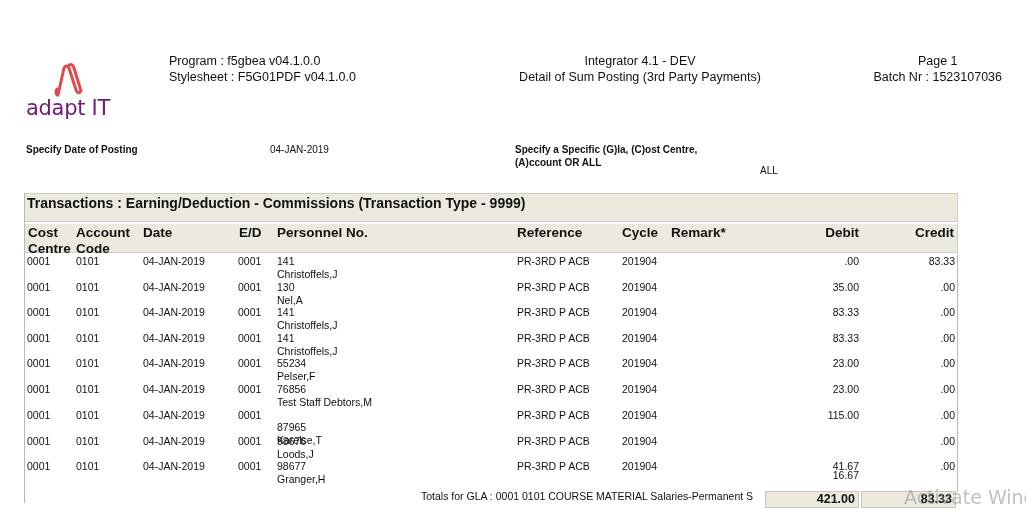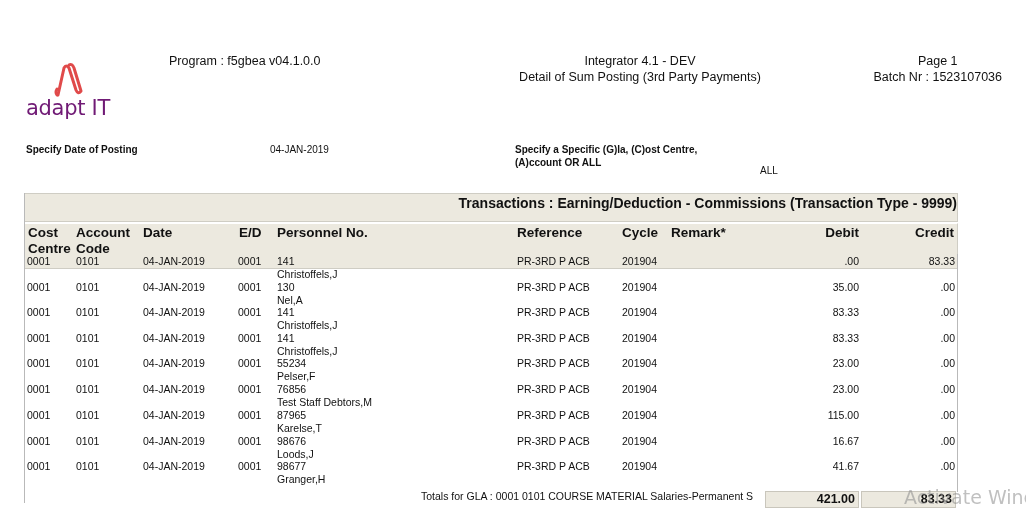--- a/index.html
+++ b/index.html
@@ -39,24 +39,23 @@
     .tbl {
       left: 24px; top: 193px; width: 933px; height: 310px;
       border-left: 1px solid #b9b9b9;
     }
     .tbl-title {
       position: absolute; left: 0; top: 0; width: 933px; height: 29px;
       background: #ece9df;
       border: 1px solid #cfcdc4; border-left: none;
       font-size: 14px; font-weight: bold; padding: 1px 0 0 2px;
       white-space: nowrap;
-      text-align: right;
     }
     .tbl-head {
-      position: absolute; left: 0; top: 30px; width: 933px; height: 46px;
+      position: absolute; left: 0; top: 30px; width: 933px; height: 30px;
       background: #ece9df;
       border: 1px solid #cfcdc4; border-left: none; border-top: 1px solid #ffffff;
       font-size: 13.5px; font-weight: bold; line-height: 15.5px;
     }
     .th { position: absolute; top: 1px; white-space: nowrap; }
     .th-right { text-align: right; }
     .tbl-body {
       position: absolute; left: 0; top: 61px; width: 933px;
       border-right: 1px solid #b9b9b9; height: 238px;
     }
@@ -85,20 +84,21 @@
 <div class="abs logo">
   <svg width="100" height="36" viewBox="0 0 100 36" style="position:absolute;left:0;top:0;">
     <path d="M34 33 L40 6 Q42 2 45 6 L52 28 Q54 33 57 29 L50 6 Q48 1 45 3" fill="none" stroke="#e04a4a" stroke-width="3" stroke-linecap="round" stroke-linejoin="round"></path>
     <path d="M33 33 Q31 30 33 27" fill="none" stroke="#e04a4a" stroke-width="3" stroke-linecap="round"></path>
   </svg>
   <div class="logo-text">adapt IT</div>
 </div>
 
 <div class="abs hdr hdr-left">
   <div>Program  :  f5gbea v04.1.0.0</div>
+  <div>Stylesheet :  F5G01PDF  v04.1.0.0</div>
 </div>
 <div class="abs hdr hdr-center">
   <div>Integrator 4.1 - DEV</div>
   <div>Detail of Sum Posting (3rd Party Payments)</div>
 </div>
 <div class="abs hdr hdr-right">
   <div>Page 1</div>
   <div>Batch Nr :  1523107036</div>
 </div>
 
@@ -216,41 +216,41 @@
       <div class="cell" style="left:492px;">PR-3RD P ACB</div>
       <div class="cell" style="left:597px;">201904</div>
       <div class="cell cell-right" style="left:760px;width:74px;">23.00</div>
       <div class="cell cell-right" style="left:850px;width:80px;">.00</div>
     </div>
     <div class="row" style="top:155px;">
       <div class="cell" style="left:2px;">0001</div>
       <div class="cell" style="left:51px;">0101</div>
       <div class="cell" style="left:118px;">04-JAN-2019</div>
       <div class="cell" style="left:213px;">0001</div>
-      <div class="cell" style="left:252px;">
+      <div class="cell" style="left:252px;margin-top:12px;">
           <div>87965</div>
           <div>Karelse,T</div>
         </div>
       <div class="cell" style="left:492px;">PR-3RD P ACB</div>
       <div class="cell" style="left:597px;">201904</div>
       <div class="cell cell-right" style="left:760px;width:74px;">115.00</div>
       <div class="cell cell-right" style="left:850px;width:80px;">.00</div>
     </div>
     <div class="row" style="top:181px;">
       <div class="cell" style="left:2px;">0001</div>
       <div class="cell" style="left:51px;">0101</div>
       <div class="cell" style="left:118px;">04-JAN-2019</div>
       <div class="cell" style="left:213px;">0001</div>
       <div class="cell" style="left:252px;">
           <div>98676</div>
           <div>Loods,J</div>
         </div>
       <div class="cell" style="left:492px;">PR-3RD P ACB</div>
       <div class="cell" style="left:597px;">201904</div>
-      <div class="cell cell-right" style="left:760px;width:74px;">16.67</div>
+      <div class="cell cell-right" style="left:760px;width:74px;margin-top:34px;">16.67</div>
       <div class="cell cell-right" style="left:850px;width:80px;">.00</div>
     </div>
     <div class="row" style="top:206px;">
       <div class="cell" style="left:2px;">0001</div>
       <div class="cell" style="left:51px;">0101</div>
       <div class="cell" style="left:118px;">04-JAN-2019</div>
       <div class="cell" style="left:213px;">0001</div>
       <div class="cell" style="left:252px;">
           <div>98677</div>
           <div>Granger,H</div>

